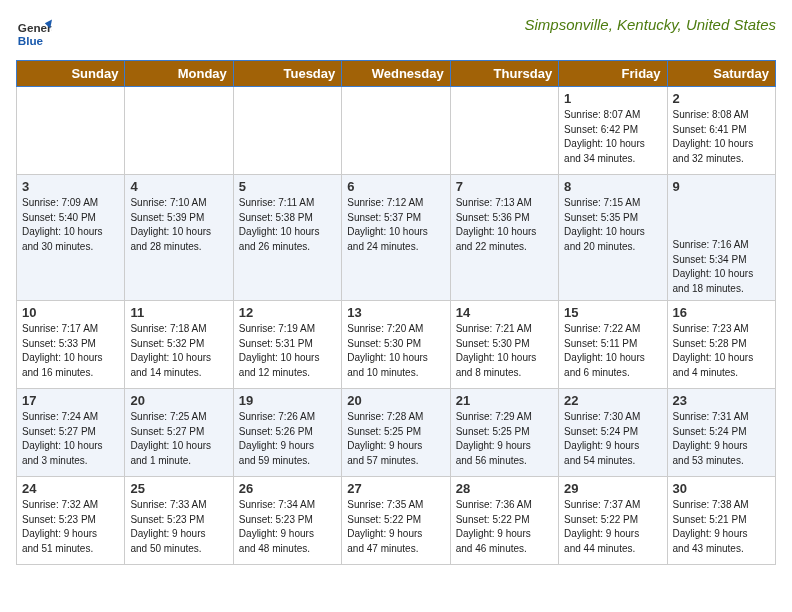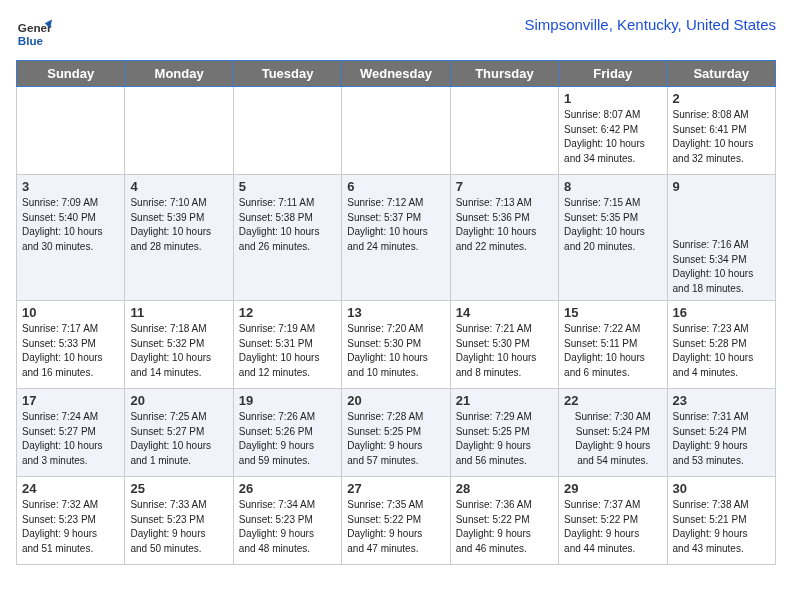--- a/index.html
+++ b/index.html
@@ -28,34 +28,35 @@
     .title-block {
       text-align: right;
     }
     .month-title {
       font-size: 36px;
       font-weight: bold;
       color: #333;
     }
     .subtitle {
       font-size: 15px;
-      color: #1d4ed8;
+      color: #4d7c0f;
+      font-style: italic;
     }
     .calendar {
       width: 100%;
       border-collapse: collapse;
       border: 1px solid #ccc;
     }
     .calendar th {
-      background: #737373;
+      background: #a16207;
       color: #fff;
       font-size: 13px;
       font-weight: bold;
       padding: 5px 6px;
-      text-align: center;
+      text-align: right;
       border: 1px solid #3a7acd;
     }
     .calendar td {
       border: 1px solid #ccc;
       vertical-align: top;
       padding: 4px 5px;
       width: 108px;
       height: 88px;
       font-size: 10.5px;
       color: #333;
@@ -263,21 +264,21 @@
         </td>
         <td>
           <div class="day-num">21</div>
           <div class="day-info" style="white-space: pre-line;">Sunrise: 7:29 AM
 Sunset: 5:25 PM
 Daylight: 9 hours
 and 56 minutes.</div>
         </td>
         <td>
           <div class="day-num">22</div>
-          <div class="day-info" style="white-space: pre-line; text-align: center;">Sunrise: 7:30 AM
+          <div class="day-info" style="white-space: pre-line;">Sunrise: 7:30 AM
 Sunset: 5:24 PM
 Daylight: 9 hours
 and 54 minutes.</div>
         </td>
         <td>
           <div class="day-num">23</div>
           <div class="day-info" style="white-space: pre-line;">Sunrise: 7:31 AM
 Sunset: 5:24 PM
 Daylight: 9 hours
 and 53 minutes.</div>

